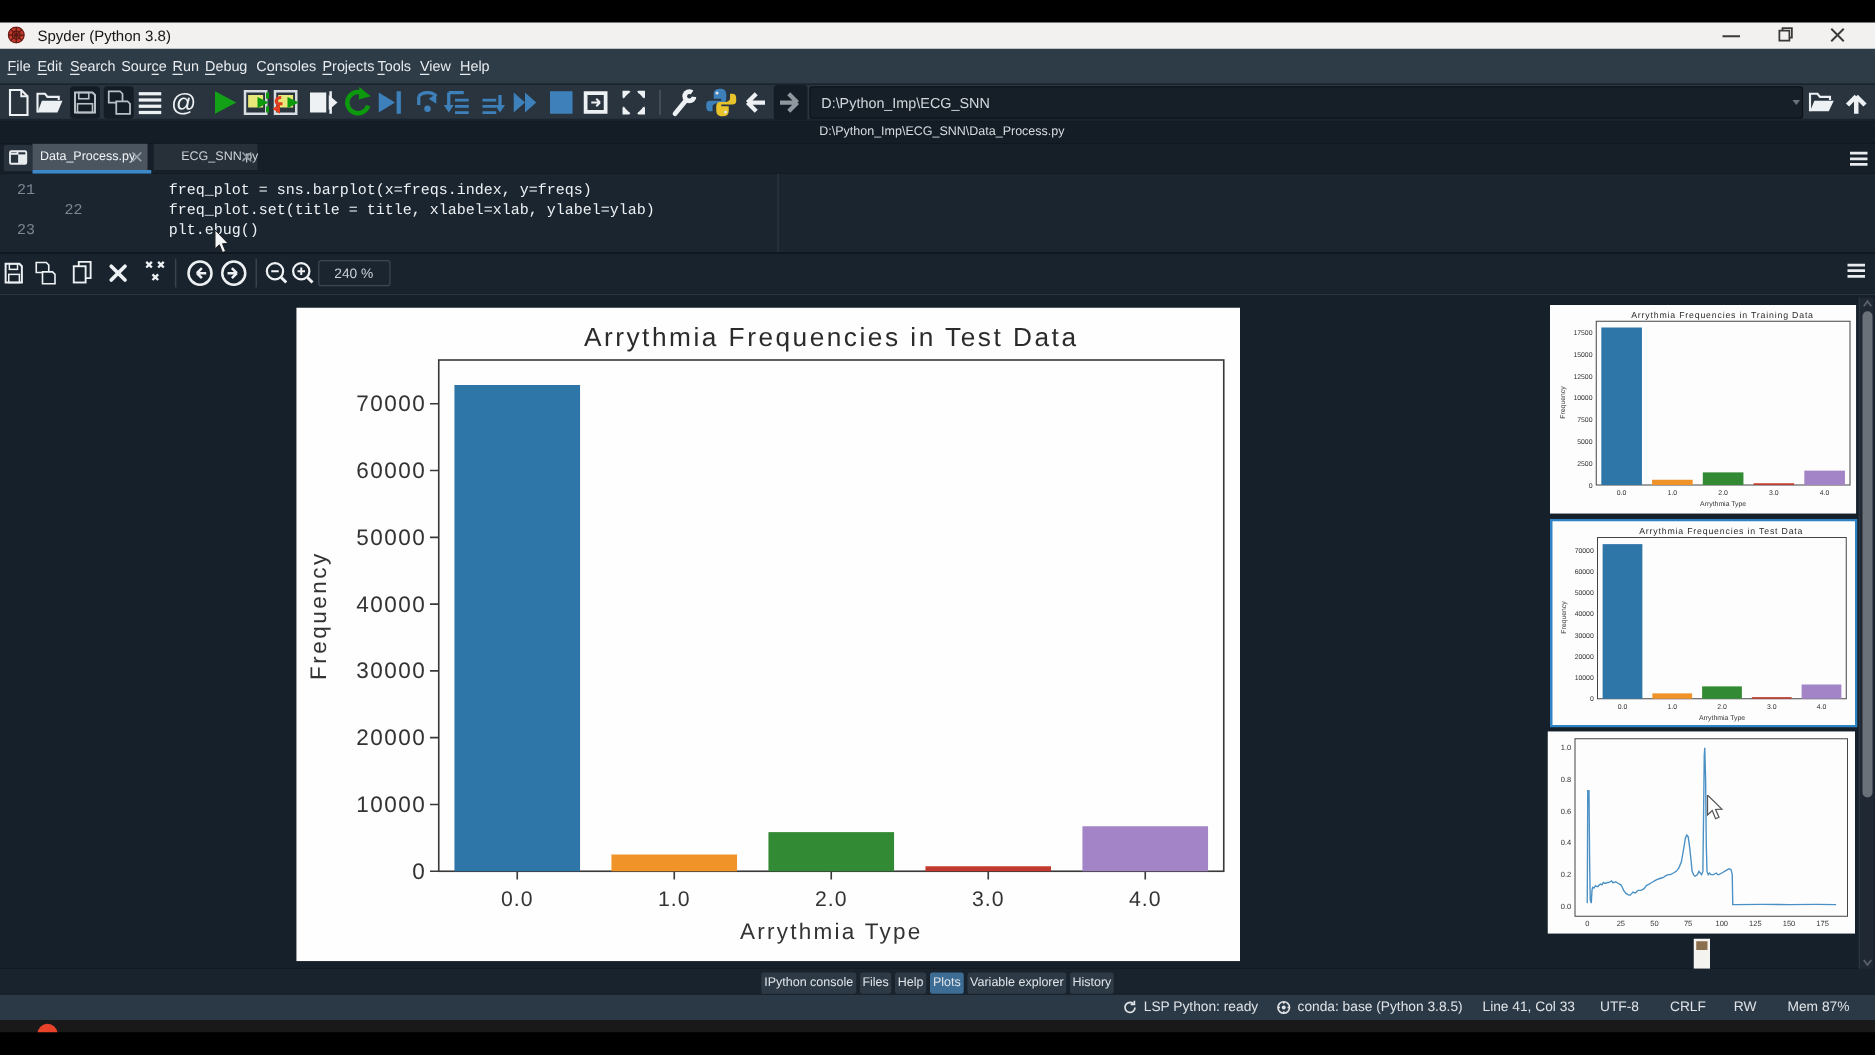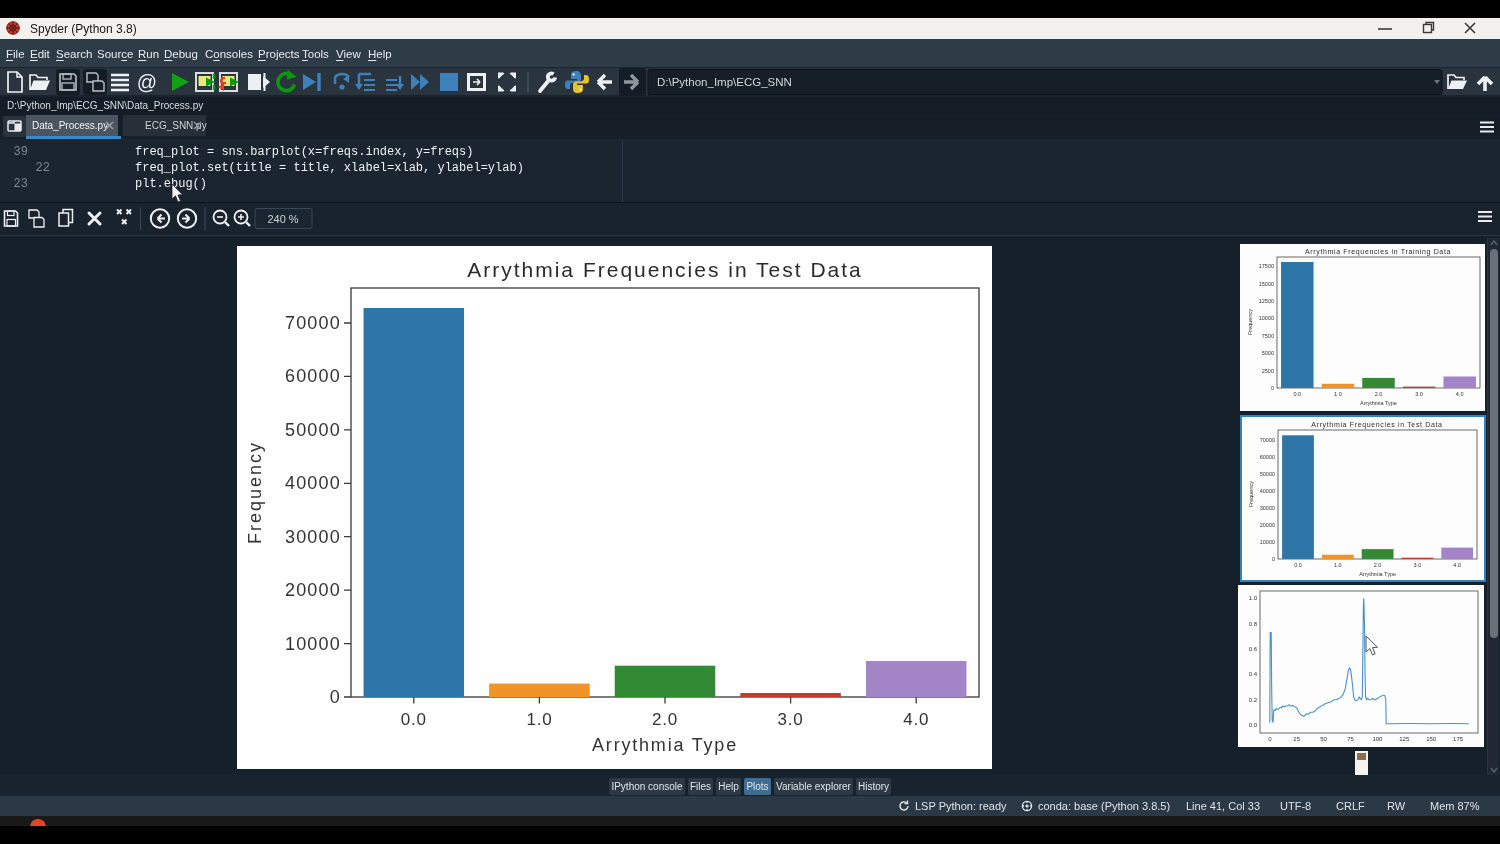--- a/index.html
+++ b/index.html
@@ -9,21 +9,21 @@
   
   #titlebar{left:0;top:18px;width:1500px;height:28px;background:#f2f1ef;color:#1b1b1b;}
   #titletext{left:30px;top:4px;font-size:12px;color:#151515;}
   
   #menubar{left:0;top:39px;width:1500px;height:28px;background:#2e3c48;}
   .mi{position:absolute;top:9px;font-size:11.5px;color:#e8ebee;white-space:nowrap;}
   .mi u{text-decoration:underline;text-underline-offset:2px;}
   
   #toolbar{left:0;top:67px;width:1500px;height:30px;background:#29343f;border-top:1px solid #1a242e;border-bottom:2px solid #19232d;box-sizing:border-box;}
   
-  #crumb{left:0;top:97px;width:1500px;height:18px;background:#141d26;color:#d8dce0;font-size:10px;line-height:18px;padding-left:7px;box-sizing:border-box;}
+  #crumb{left:0;top:97px;width:1500px;height:18px;background:#141d26;color:#d8dce0;font-size:10px;line-height:18px;padding-left:7px;box-sizing:border-box;text-align:center;}
   
   #tabbar{left:0;top:115px;width:1500px;height:24px;background:#161f28;}
   
   #editor{left:0;top:139px;width:1500px;height:63px;background:#1b2530;font-family:"Liberation Mono",monospace;font-size:12px;color:#eef1f4;}
   .lnum{position:absolute;width:28px;text-align:right;color:#7b8794;}
   .cline{position:absolute;left:95px;white-space:pre;margin-left:40px;}
   
   #plotbar{left:0;top:202px;width:1500px;height:33px;background:#19232d;border-top:1px solid #0e151c;box-sizing:border-box;}
   
   #plotarea{left:0;top:235px;width:1500px;height:540px;background:#16202b;border-top:1px solid #2a3540;box-sizing:border-box;}
@@ -197,22 +197,22 @@
       <span style="padding-left:22px;">ECG_SNN.py</span>
       <svg class="abs" style="right:4px;top:6px" width="9" height="9" viewBox="0 0 9 9">
           <path d="M1 1 L8 8 M8 1 L1 8" stroke="#8d979f" stroke-width="1.4"></path>
         </svg>
     </div>
     <svg class="abs" style="left:1479px;top:5px" width="16" height="14" viewBox="0 0 16 14">
       <path d="M1 2.5 L15 2.5 M1 7 L15 7 M1 11.5 L15 11.5" stroke="#e8ecef" stroke-width="2.2"></path>
     </svg>
   </div>
   <div class="abs" id="editor">
-    <div class="lnum" style="left:0px;top:6px;">39</div>
-    <div class="lnum" style="left:0px;top:22px;padding-left:22px;">22</div>
+    <div class="lnum" style="left:0px;top:6px;">21</div>
+    <div class="lnum" style="left:16px;top:22px;padding-left:22px;">22</div>
     <div class="lnum" style="left:0px;top:38px;">23</div>
     <div class="cline" style="top:6px;">freq_plot = sns.barplot(x=freqs.index, y=freqs)</div>
     <div class="cline" style="top:22px;">freq_plot.set(title = title, xlabel=xlab, ylabel=ylab)</div>
     <div class="cline" style="top:38px;">plt.ebug()</div>
     <div class="abs" style="left:622px;top:0;width:1px;height:63px;background:#2a3641;"></div>
     <svg class="abs" style="left:171px;top:45px" width="13" height="20" viewBox="0 0 13 20">
       <path d="M1 0 L1 15 L4.5 11.8 L7 18 L9.5 17 L7 11 L11.5 10.7 Z" fill="#f5f6f7" stroke="#222" stroke-width="0.8"></path>
     </svg>
   </div>
   <div class="abs" id="plotbar">

